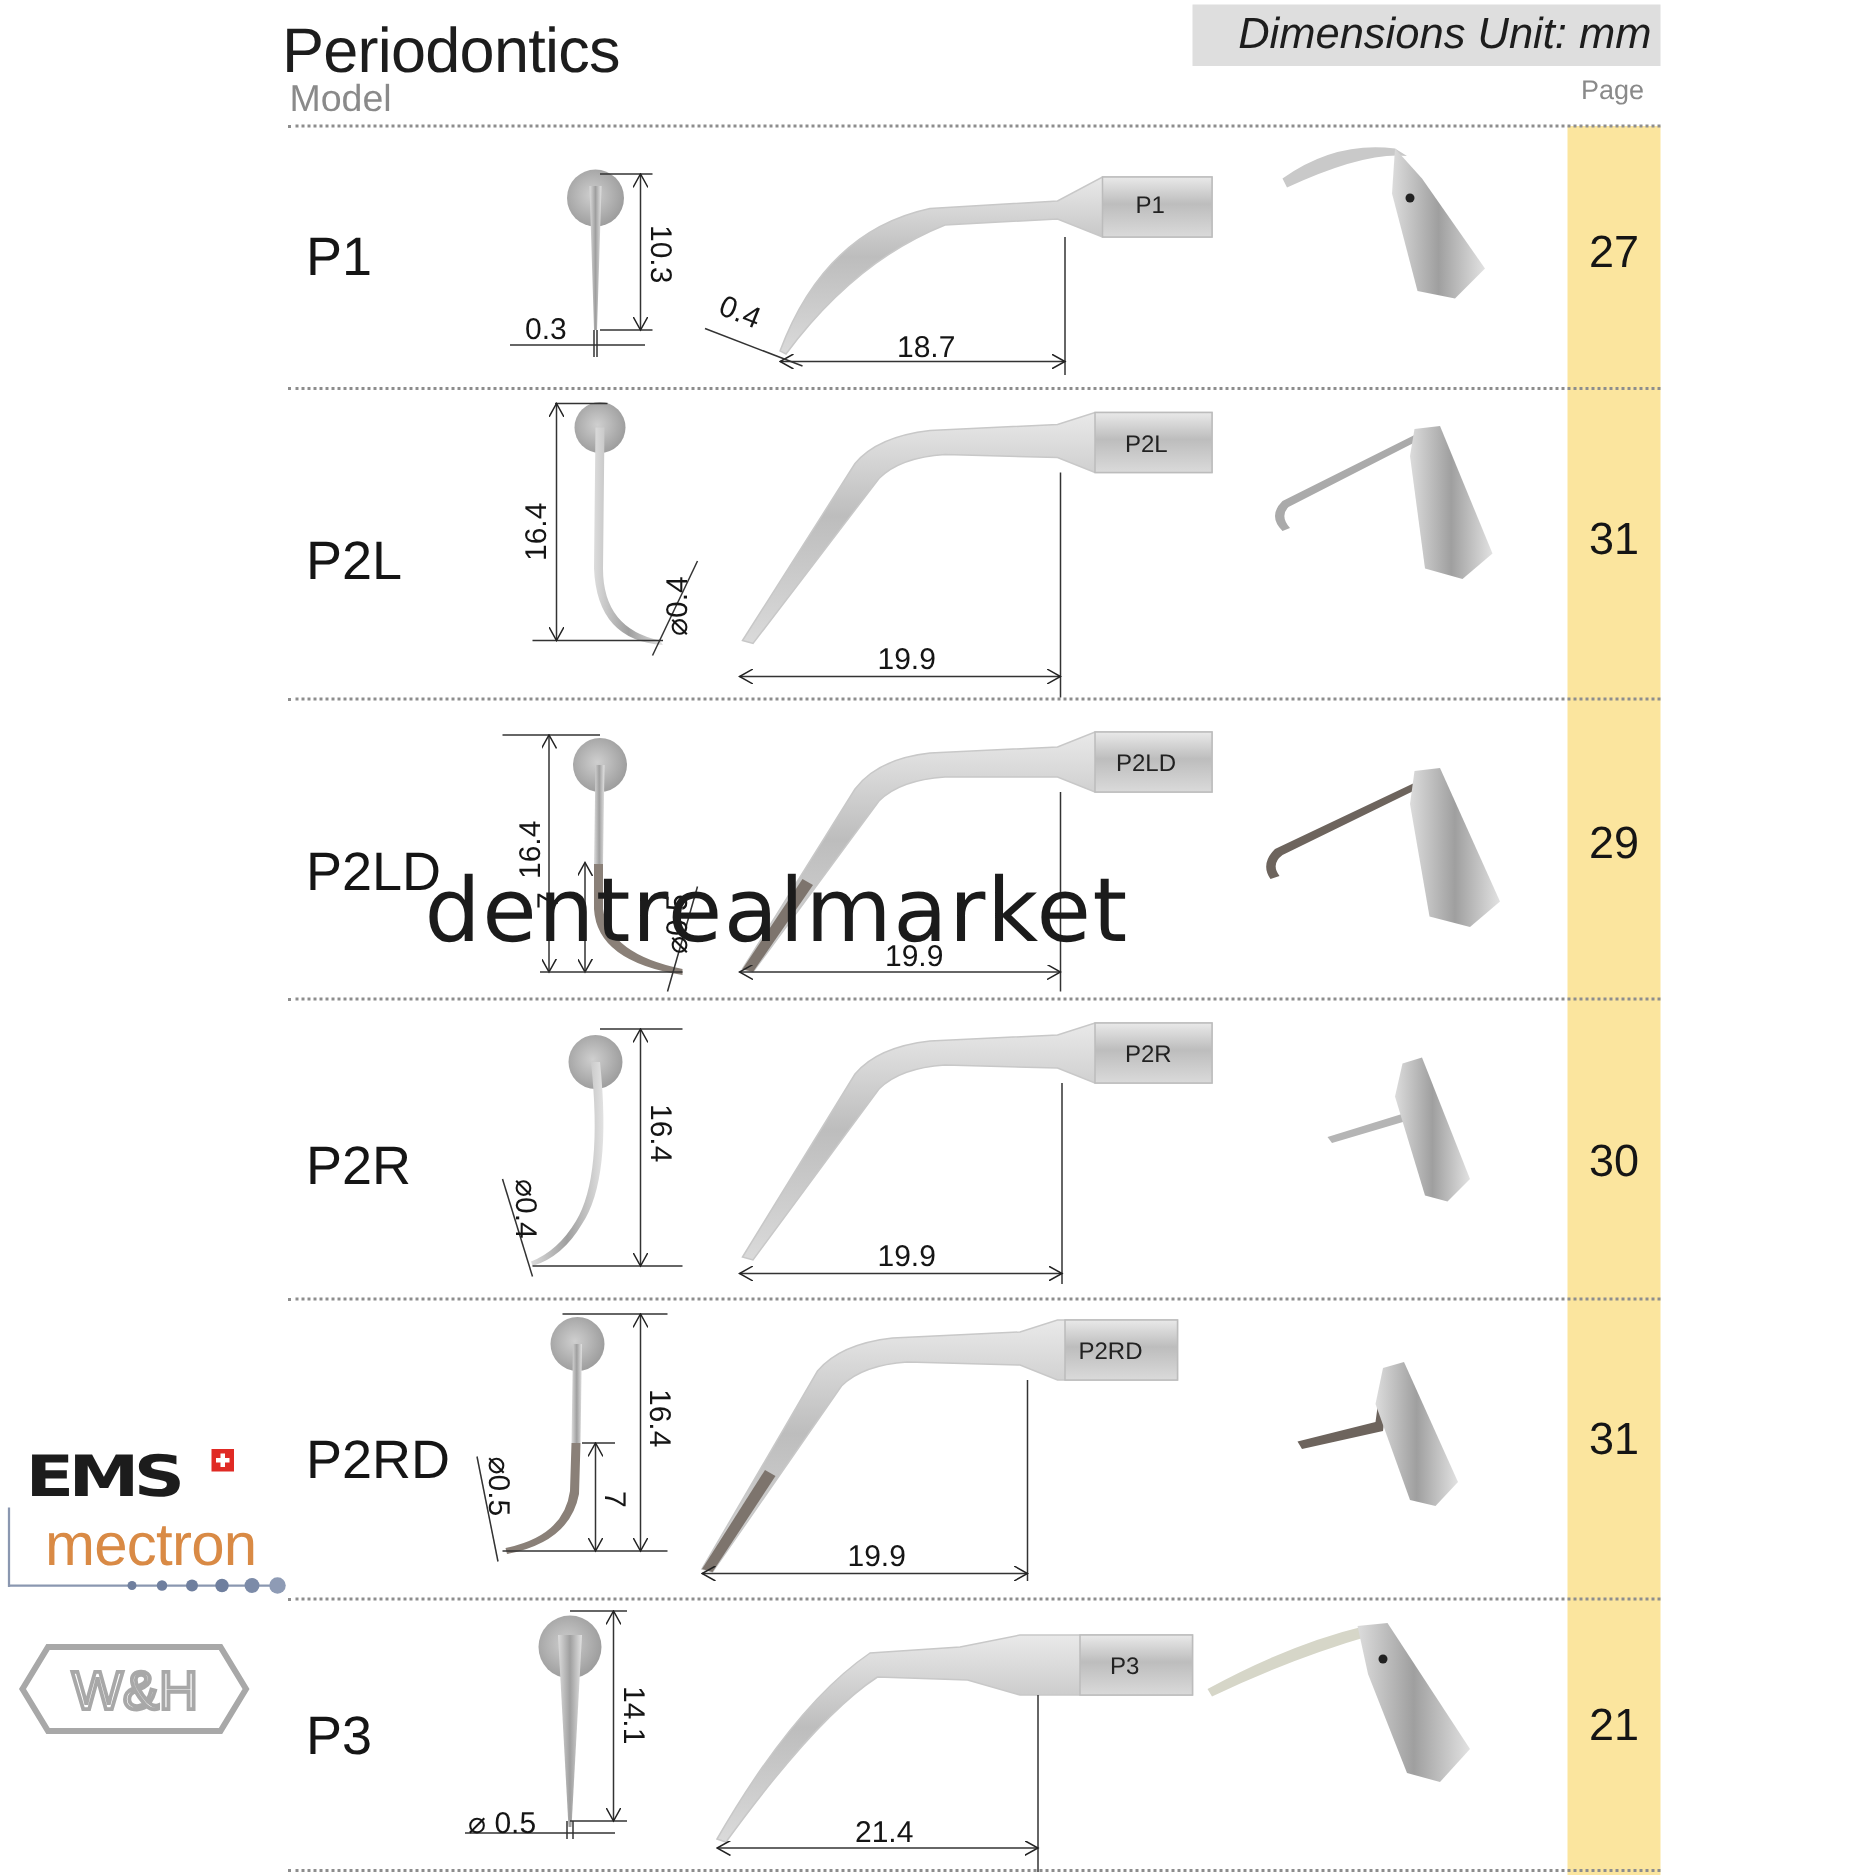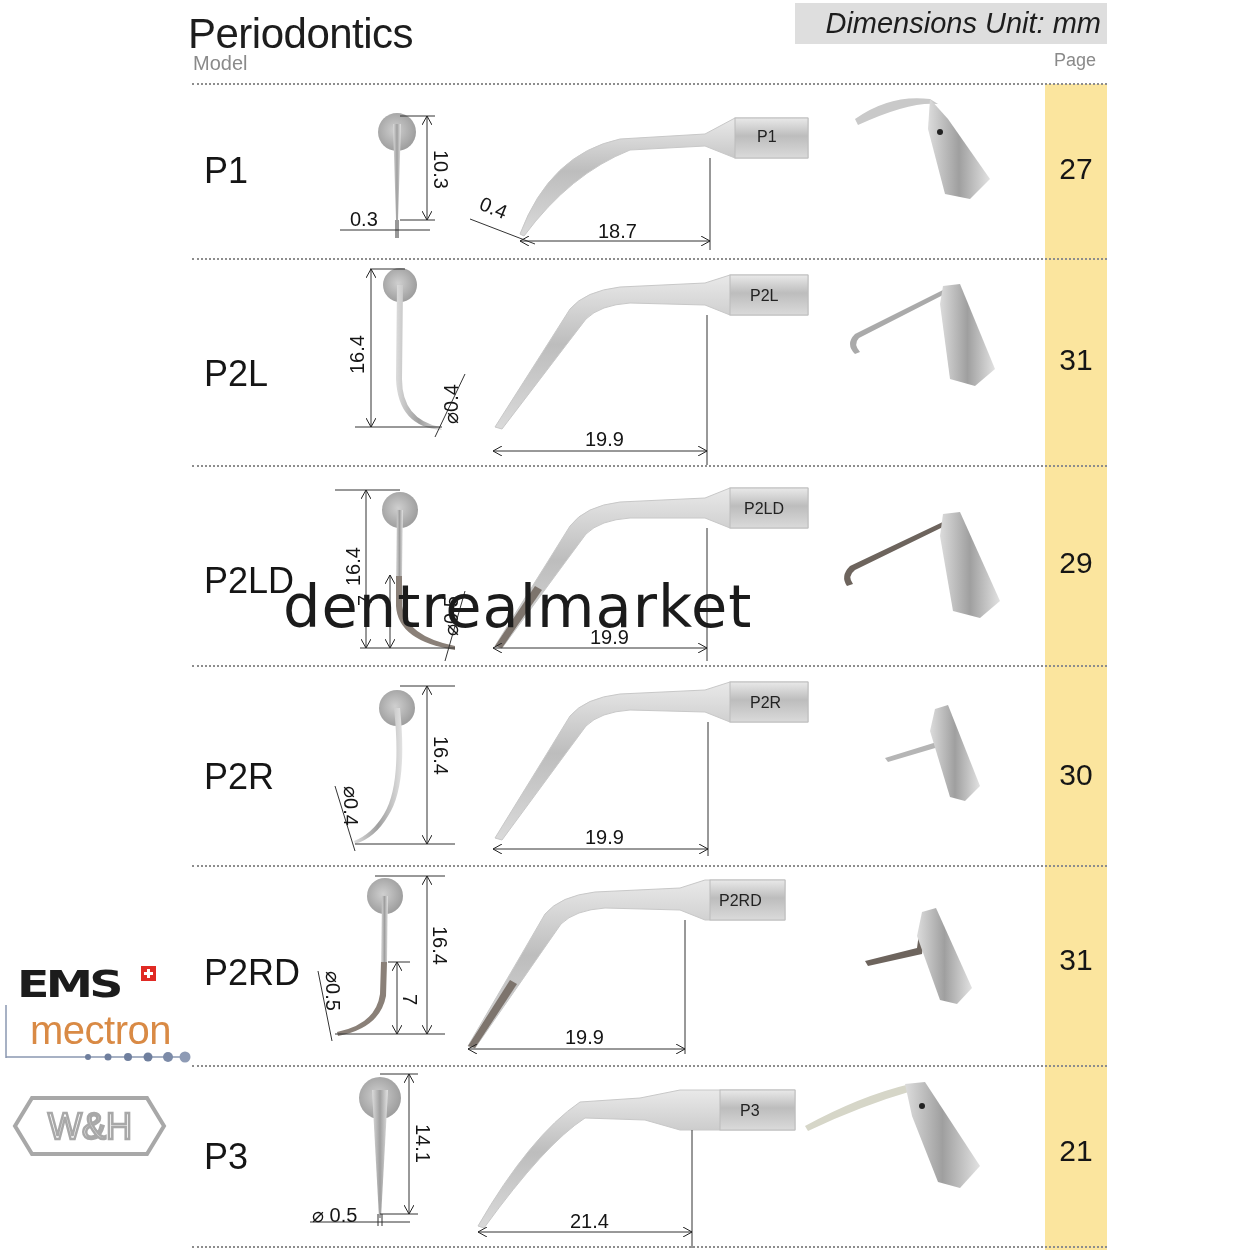--- a/index.html
+++ b/index.html
@@ -1,20 +1,20 @@
 <!DOCTYPE html>
 <html><head>
 <meta charset="utf-8">
 <style>
   * { box-sizing: border-box; margin: 0; padding: 0; }
   html, body { width: 1250px; height: 1250px; background: #ffffff; overflow: hidden; }
   body { position: relative; font-family: "Liberation Sans", sans-serif; color: #1a1a1a; }
 
   .title { position: absolute; left: 188px; top: 10px; font-size: 42px; color: #1d1d1d; letter-spacing: -0.5px; }
-  .model-label { position: absolute; left: 193px; top: 52px; font-size: 20px; color: #8a8a8a; }
+  .model-label { position: absolute; left: 193px; top: 52px; font-size: 25px; color: #8a8a8a; }
   .unit-box { position: absolute; left: 795px; top: 3px; width: 312px; height: 41px; background: #dedede; font-size: 29px; color: #1d1d1d; text-align: right; padding-right: 6px; line-height: 41px; font-style: italic; }
   .page-label { position: absolute; left: 1040px; top: 50px; width: 70px; text-align: center; font-size: 18px; color: #8a8a8a; }
 
   .page-col { position: absolute; left: 1045px; top: 84px; width: 62px; height: 1166px; background: #fbe59e; }
 
   .sep { position: absolute; left: 192px; width: 915px; height: 0; border-top: 2px dotted #8d8d8d; }
 
   .row { position: absolute; left: 0; width: 1250px; }
   .model-name { position: absolute; left: 204px; font-size: 36px; color: #151515; }
   .page-num { position: absolute; left: 1045px; width: 62px; text-align: center; font-size: 30px; color: #151515; }

